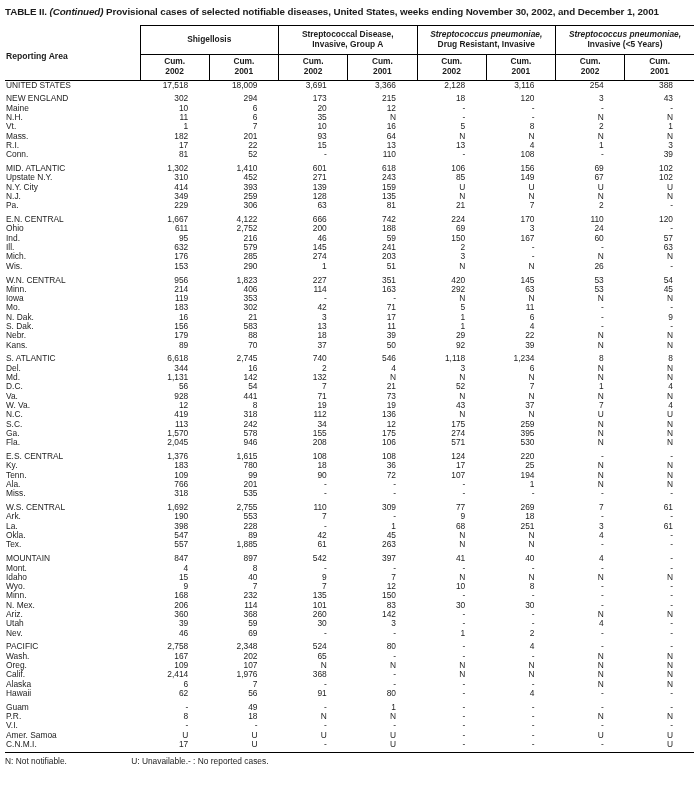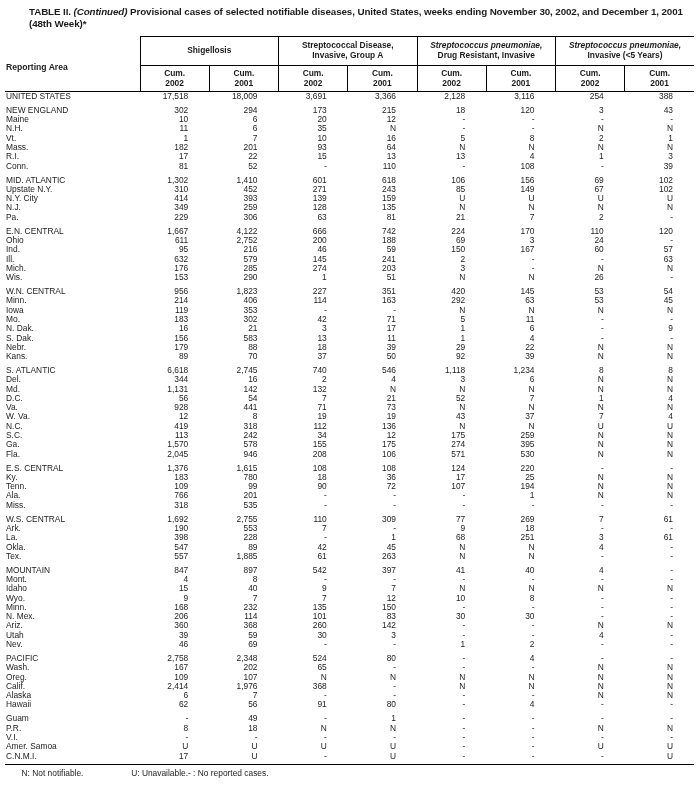--- a/index.html
+++ b/index.html
@@ -1,48 +1,47 @@
 <!DOCTYPE html>
 <html><head>
 <meta charset="utf-8">
 <style>
   html,body{margin:0;padding:0;background:#fff;}
   body{width:697px;height:798px;overflow:hidden;color:#1c1c1c;
        font-family:"Liberation Sans","DejaVu Sans",sans-serif;}
   .page{padding:6px 4px 0 5px;}
-  .title{font-weight:bold;font-size:9.8px;line-height:11.5px;letter-spacing:-0.1px;white-space:nowrap;margin-left:24px;}
+  .title{font-weight:bold;font-size:9.8px;line-height:11.5px;letter-spacing:-0.1px;white-space:nowrap;}
   .i{font-style:italic;}
   table{border-collapse:collapse;table-layout:fixed;width:689px;margin-top:7px;}
   col.c-area{width:135px;}
   th,td{margin:0;padding:0;font-size:8.4px;white-space:nowrap;overflow:hidden;}
   thead th{font-weight:bold;text-align:center;line-height:9.6px;}
   th.area{text-align:left;vertical-align:bottom;border-right:1px solid #000;border-bottom:1px solid #000;
           padding:0 0 18px 1px;font-size:8.6px;}
   th.grp{border-top:1px solid #000;border-left:1px solid #000;border-bottom:1px solid #000;
          height:28px;vertical-align:middle;}
   th.grp:first-of-type{border-left:1px solid #000;}
   th.sub{border-left:1px solid #000;border-bottom:1px solid #000;height:25px;vertical-align:middle;text-align:center;}
   tbody td{height:9.3px;line-height:9.3px;}
   td.area{text-align:left;padding-left:1px;}
   td.num{text-align:right;padding-right:21px;}
   tr.gap td{height:4.6px;line-height:4.6px;}
   .bottom-rule{width:689px;border-top:1.6px solid #000;margin-top:3px;}
   .foot1{margin-top:3px;font-size:8.4px;line-height:10px;}
   .foot1 span{display:inline-block;}
-  .fn-n{width:95px;text-align:center;}
+  .fn-n{width:95px;}
   .fn-u{width:88px;text-align:right;}
   .foot2{font-size:8.4px;line-height:10px;}
 </style>
 </head>
 <body>
 
 <div class="page">
 
   <div class="title"><span>TABLE II.</span> <span class="i">(Continued)</span> <span>Provisional cases of selected notifiable diseases, United States, weeks ending November 30, 2002, and December 1, 2001</span></div>
-  <div class="title">(48th Week)*</div>
 
   <table>
     <colgroup>
       <col class="c-area">
         <col>
         <col>
         <col>
         <col>
         <col>
         <col>

